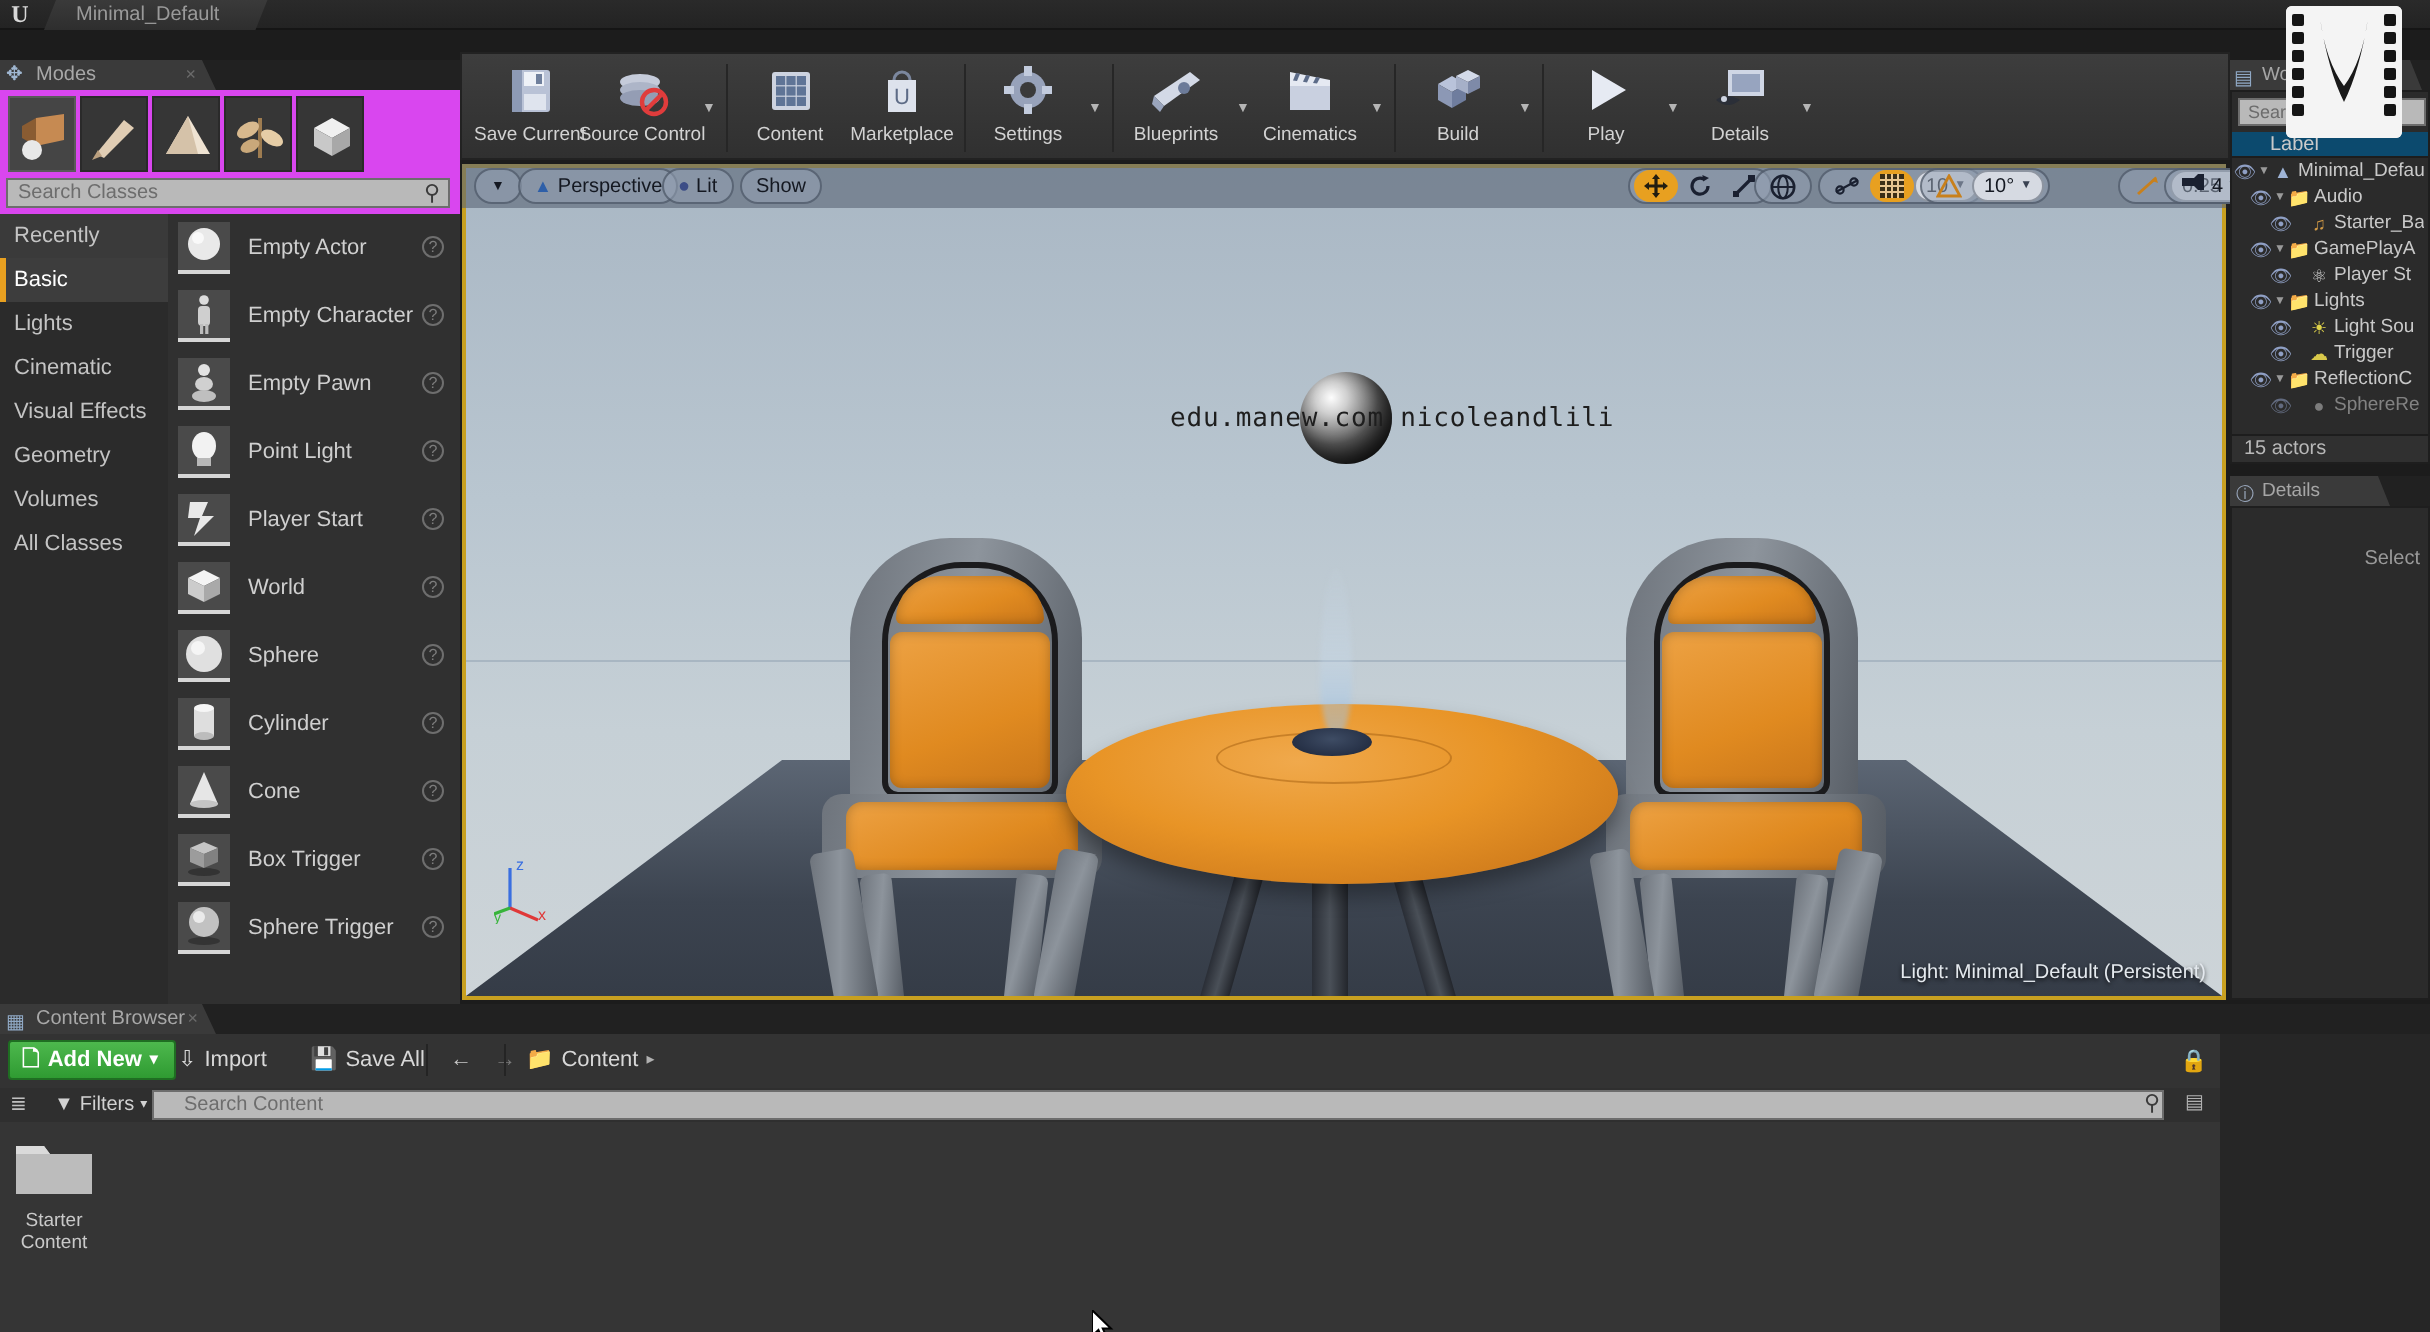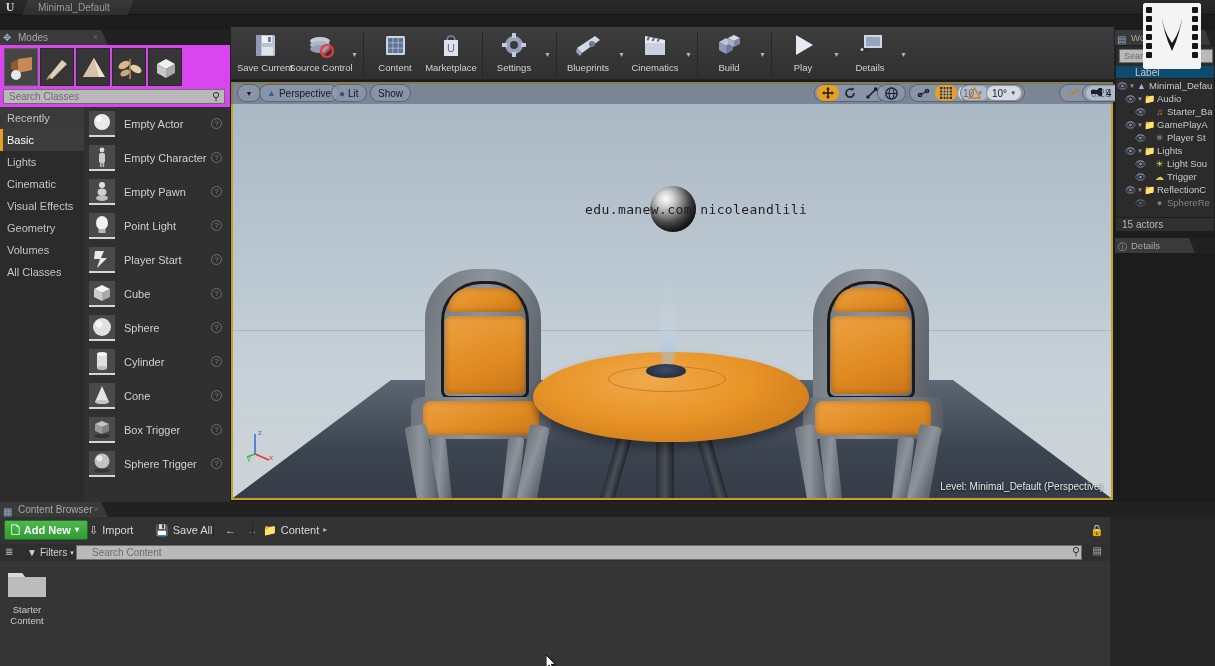--- a/index.html
+++ b/index.html
@@ -464,21 +464,21 @@
       </div>
 
       <div class="class-row">
         <div class="class-thumb">
           <svg width="22" height="22" viewBox="0 0 22 22">
               <polygon points="3,7 11,3 19,7 11,11" fill="#f4f4f4"></polygon>
               <polygon points="3,7 11,11 11,19 3,15" fill="#cccccc"></polygon>
               <polygon points="19,7 11,11 11,19 19,15" fill="#a9a9a9"></polygon>
             </svg>
         </div>
-        <div class="class-label">Cube</div>
+        <div class="class-label">World</div>
         <div class="class-help">?</div>
       </div>
 
       <div class="class-row">
         <div class="class-thumb">
           <svg width="22" height="22" viewBox="0 0 22 22">
               <circle cx="11" cy="11" r="9" fill="#e0e0e0"></circle>
               <circle cx="8" cy="8" r="3.5" fill="#fafafa" opacity=".8"></circle>
             </svg>
         </div>
@@ -742,21 +742,21 @@
         <line x1="8" y1="28" x2="22" y2="34" stroke="#e03838" stroke-width="1.6"></line>
         <line x1="8" y1="28" x2="0" y2="31" stroke="#37b43a" stroke-width="1.6"></line>
         <text x="11" y="9" font-size="8" fill="#3a6fe0" font-family="Liberation Sans">z</text>
         <text x="22" y="34" font-size="8" fill="#e03838" font-family="Liberation Sans">x</text>
         <text x="0" y="35" font-size="7" fill="#37b43a" font-family="Liberation Sans">y</text>
       </svg>
     </div>
 
     <div class="vp-sphere"></div>
     <div class="vp-watermark">edu.manew.com nicoleandlili</div>
-    <div class="vp-level">Level:  Minimal_Default (Perspective)</div>
+    <div class="vp-level">Light:  Minimal_Default (Persistent)</div>
   </div>
 
   <div class="vp-toolbar">
 
     <div class="vt-grp" style="left:6px;">
       <div class="vt-btn">
         <span style="font-size:7px;">▼</span>
       </div>
     </div>
 
@@ -961,20 +961,23 @@
 
     </div>
     <div class="out-count">15 actors</div>
   </div>
 
   <div class="details-tabstrip">
     <div class="details-tab">
       <span class="details-tab-icon">ⓘ</span>
       <span>Details</span>
     </div>
+  </div>
+  <div class="details-panel">
+    <div class="details-empty">Select</div>
   </div>
 
   <div class="cb-tabstrip">
     <div class="cb-tab">
       <span class="cb-tab-icon">▦</span>
       <span>Content Browser</span>
       <span class="cb-tab-close">×</span>
     </div>
   </div>
 

